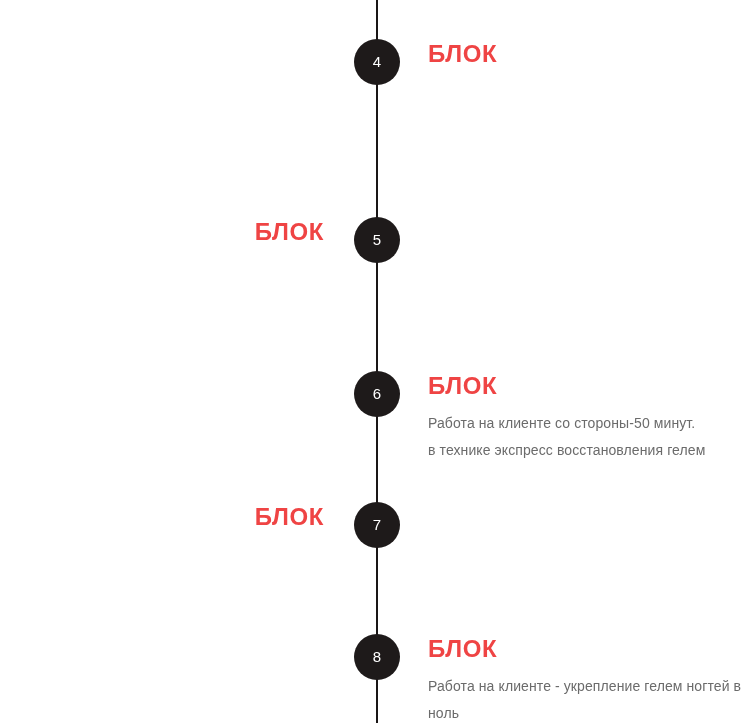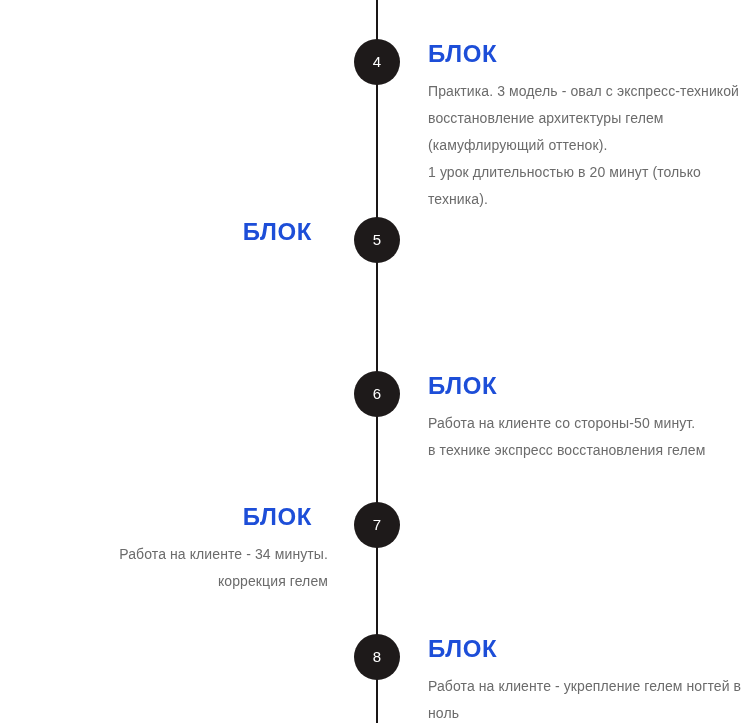--- a/index.html
+++ b/index.html
@@ -69,25 +69,25 @@
     width: 317px;
     text-align: left;
   }
   .node-content.side-left {
     left: 0px;
     width: 328px;
     text-align: right;
   }
 
   .node-title {
-    margin: 0 16px 10px 0;
+    margin: 0 4px 10px 0;
     font-size: 24px;
     line-height: 28px;
     font-weight: 700;
-    color: #1d4ed8;
+    color: #ef4444;
     letter-spacing: 0.6px;
     font-family: "Liberation Sans", "DejaVu Sans", sans-serif;
   }
 
   .node-body {
     margin: 0;
     font-size: 14px;
     line-height: 27px;
     font-weight: 400;
     color: #6b6b6b;
@@ -101,24 +101,20 @@
 
 <div id="timeline-spine"></div>
 
 <div id="timeline-root">
     <div class="timeline-node" style="top: 0px;">
       <div class="node-marker" style="top: 39px;">
         <span class="node-number">4</span>
       </div>
       <div class="node-content side-right" style="top: 40px;">
         <h2 class="node-title">БЛОК</h2>
-        <p class="node-body">Практика. 3 модель - овал с экспресс-техникой
-восстановление архитектуры гелем
-(камуфлирующий оттенок).
-1 урок длительностью в 20 минут (только техника).</p>
       </div>
     </div>
     <div class="timeline-node" style="top: 0px;">
       <div class="node-marker" style="top: 217px;">
         <span class="node-number">5</span>
       </div>
       <div class="node-content side-left" style="top: 218px;">
         <h2 class="node-title">БЛОК</h2>
       </div>
     </div>
@@ -131,22 +127,20 @@
         <p class="node-body">Работа на клиенте со стороны-50 минут.
 в технике экспресс восстановления гелем</p>
       </div>
     </div>
     <div class="timeline-node" style="top: 0px;">
       <div class="node-marker" style="top: 502px;">
         <span class="node-number">7</span>
       </div>
       <div class="node-content side-left" style="top: 503px;">
         <h2 class="node-title">БЛОК</h2>
-        <p class="node-body">Работа на клиенте - 34 минуты.
-коррекция гелем</p>
       </div>
     </div>
     <div class="timeline-node" style="top: 0px;">
       <div class="node-marker" style="top: 634px;">
         <span class="node-number">8</span>
       </div>
       <div class="node-content side-right" style="top: 635px;">
         <h2 class="node-title">БЛОК</h2>
         <p class="node-body">Работа на клиенте - укрепление гелем ногтей в
 ноль</p>

